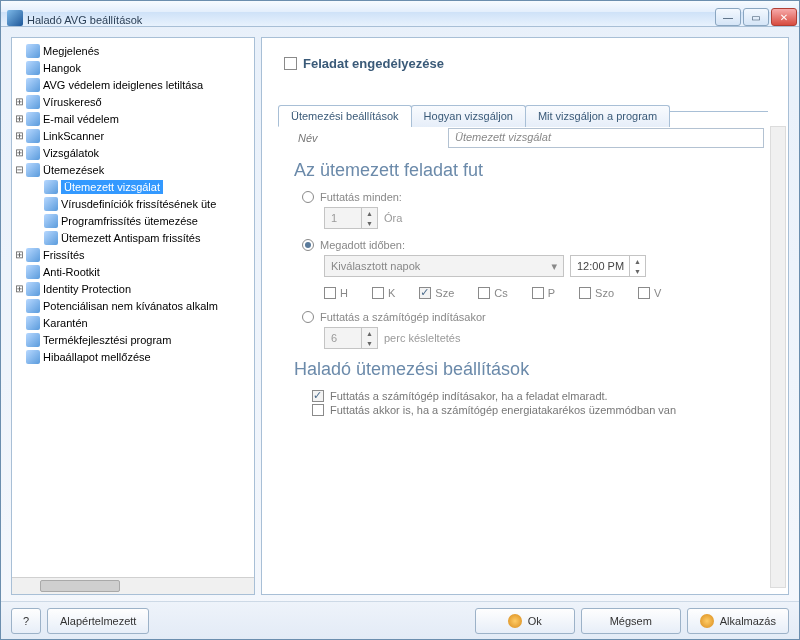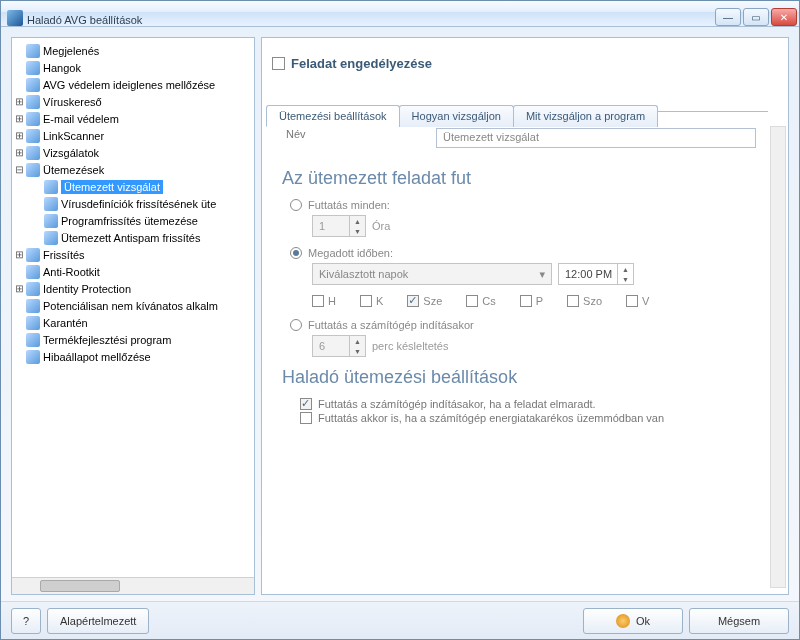--- a/index.html
+++ b/index.html
@@ -92,21 +92,21 @@
     margin-left:28px; width:80px; height:12px; background:#cfcfcf; border:1px solid #a9a9a9; border-radius:2px;
   }
   .rightpane {
     flex:1;
     background:#ffffff;
     border:1px solid #a8bfd6;
     position:relative;
     display:flex; flex-direction:column;
   }
   .rp-inner {
-    padding: 18px 20px 10px 4px;
+    padding: 18px 20px 10px 16px;
     position:relative;
     flex:1;
   }
   .vscroll {
     position:absolute; right:2px; top:88px; bottom:6px; width:16px;
     background:#f0f0f0; border:1px solid #dcdcdc;
   }
   .task-enable {
     display:flex; align-items:center; gap:6px; margin-bottom:18px; margin-left:6px;
   }
@@ -123,21 +123,21 @@
     color:#3a5a78;
     position:relative; top:16px;
     border-radius: 3px 3px 0 0;
   }
   .tab.active {
     background:#ffffff;
     border-bottom:1px solid #fff;
     font-weight:normal;
   }
   .tabbody { padding: 16px 4px 4px 20px; color:#555; }
-  .row { display:flex; align-items:flex-start; margin-bottom:20px; }
+  .row { display:flex; align-items:center; margin-bottom:12px;font-style:italic; }
   .rowlabel { width:150px; color:#777; }
   .textinput {
     flex:1; max-width:320px;
     border:1px solid #b3c2d2; height:20px; padding:2px 6px;
     color:#888; background:#fff;
   }
   .section-title { color:#6b8aaa; font-size:18px; margin: 6px 0 10px -4px; }
   .radio { width:12px;height:12px;border:1px solid #8a8a8a;border-radius:50%;background:#fff;display:inline-block;vertical-align:middle;margin-right:6px;position:relative;}
   .radio.checked::after{content:"";position:absolute;left:2px;top:2px;width:6px;height:6px;border-radius:50%;background:#5a7a9a;}
   .subrow { margin-left:22px; display:flex; align-items:center; gap:6px; margin-top:4px; margin-bottom:10px; color:#888;}
@@ -209,21 +209,21 @@
           <div class="tree-item">
             <span class="spacer" style="width:2px"></span>
             <span class="expander"></span>
             <span class="ticon"></span>
             <span class="lbl">Hangok</span>
           </div>
           <div class="tree-item">
             <span class="spacer" style="width:2px"></span>
             <span class="expander"></span>
             <span class="ticon"></span>
-            <span class="lbl">AVG védelem ideiglenes mellőzése</span>
+            <span class="lbl">AVG védelem ideiglenes letiltása</span>
           </div>
           <div class="tree-item">
             <span class="spacer" style="width:2px"></span>
             <span class="expander">⊞</span>
             <span class="ticon"></span>
             <span class="lbl">Víruskereső</span>
           </div>
           <div class="tree-item">
             <span class="spacer" style="width:2px"></span>
             <span class="expander">⊞</span>
@@ -444,14 +444,18 @@
         <span>Alapértelmezett</span>
       </div>
     <div class="spacer"></div>
     <div class="btn">
         <span class="bicon"></span>
         <span>Ok</span>
       </div>
     <div class="btn">
         <span>Mégsem</span>
       </div>
+    <div class="btn">
+        <span class="bicon"></span>
+        <span>Alkalmazás</span>
+      </div>
   </div>
 </div>
 
 </body></html>

